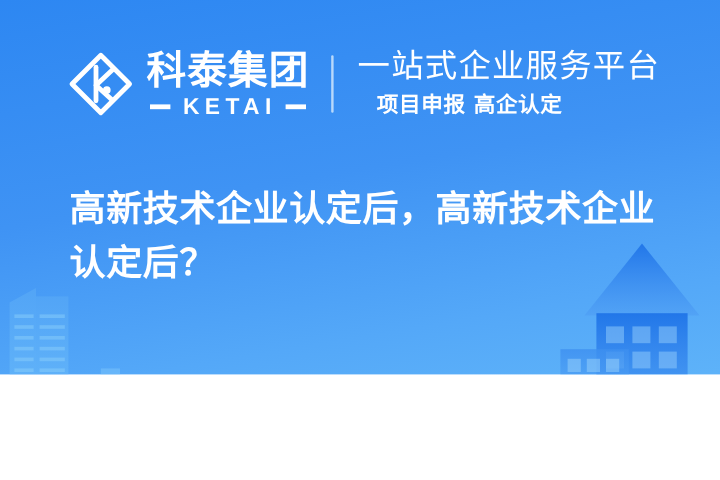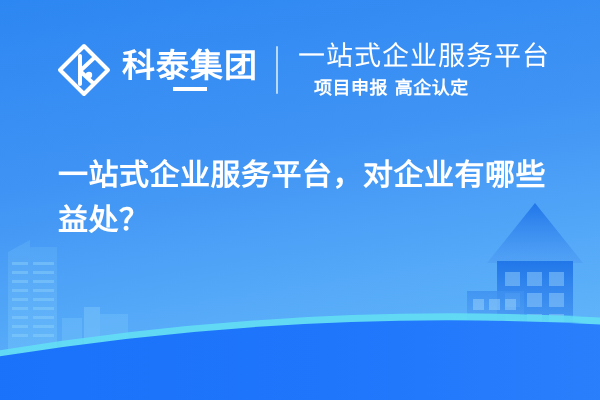--- a/index.html
+++ b/index.html
@@ -8,21 +8,21 @@
     padding: 0;
     background: #ffffff;
   }
   body {
     font-family: "Liberation Sans", "DejaVu Sans", sans-serif;
   }
 
   .banner {
     position: relative;
     width: 600px;
-    height: 400px;
+    height: 312px;
     overflow: hidden;
     background: linear-gradient(170deg, #2f88f2 0%, #3d92f3 42%, #4ba0f6 70%, #55aaf8 100%);
   }
 
   
   .skyline {
     position: absolute;
     left: 0;
     top: 0;
     width: 600px;
@@ -258,30 +258,31 @@
         <svg class="logo-mark" viewBox="0 0 56 56" aria-hidden="true">
           <path d="M28 4 L52 28 L28 52 L4 28 Z" fill="none" stroke="#ffffff" stroke-width="4" stroke-linejoin="round" rx="6"></path>
           <path d="M24 14 L24 42" stroke="#ffffff" stroke-width="4" stroke-linecap="round" fill="none"></path>
           <path d="M38 16 L24 29 L37 41" stroke="#ffffff" stroke-width="4" stroke-linecap="round" stroke-linejoin="round" fill="none"></path>
           <circle cx="33" cy="33" r="3.2" fill="#ffffff"></circle>
         </svg>
         <div class="logo-words">
           <div class="logo-cn">科泰集团</div>
           <div class="logo-en-row">
             <span class="logo-dash"></span>
+            <span class="logo-en">KETAI</span>
             <span class="logo-dash"></span>
           </div>
         </div>
       </div>
 
       <div class="divider"></div>
 
       <div class="tagline">
         <div class="tagline-main">一站式企业服务平台</div>
         <div class="tagline-sub">项目申报 高企认定</div>
       </div>
 
     </div>
   </div>
 
-  <div class="title">一站式企业服务平台，对企业有哪些益处？</div>
+  <div class="title">高新技术企业认定后，高新技术企业认定后？</div>
 
 </div>
 
 </body></html>

